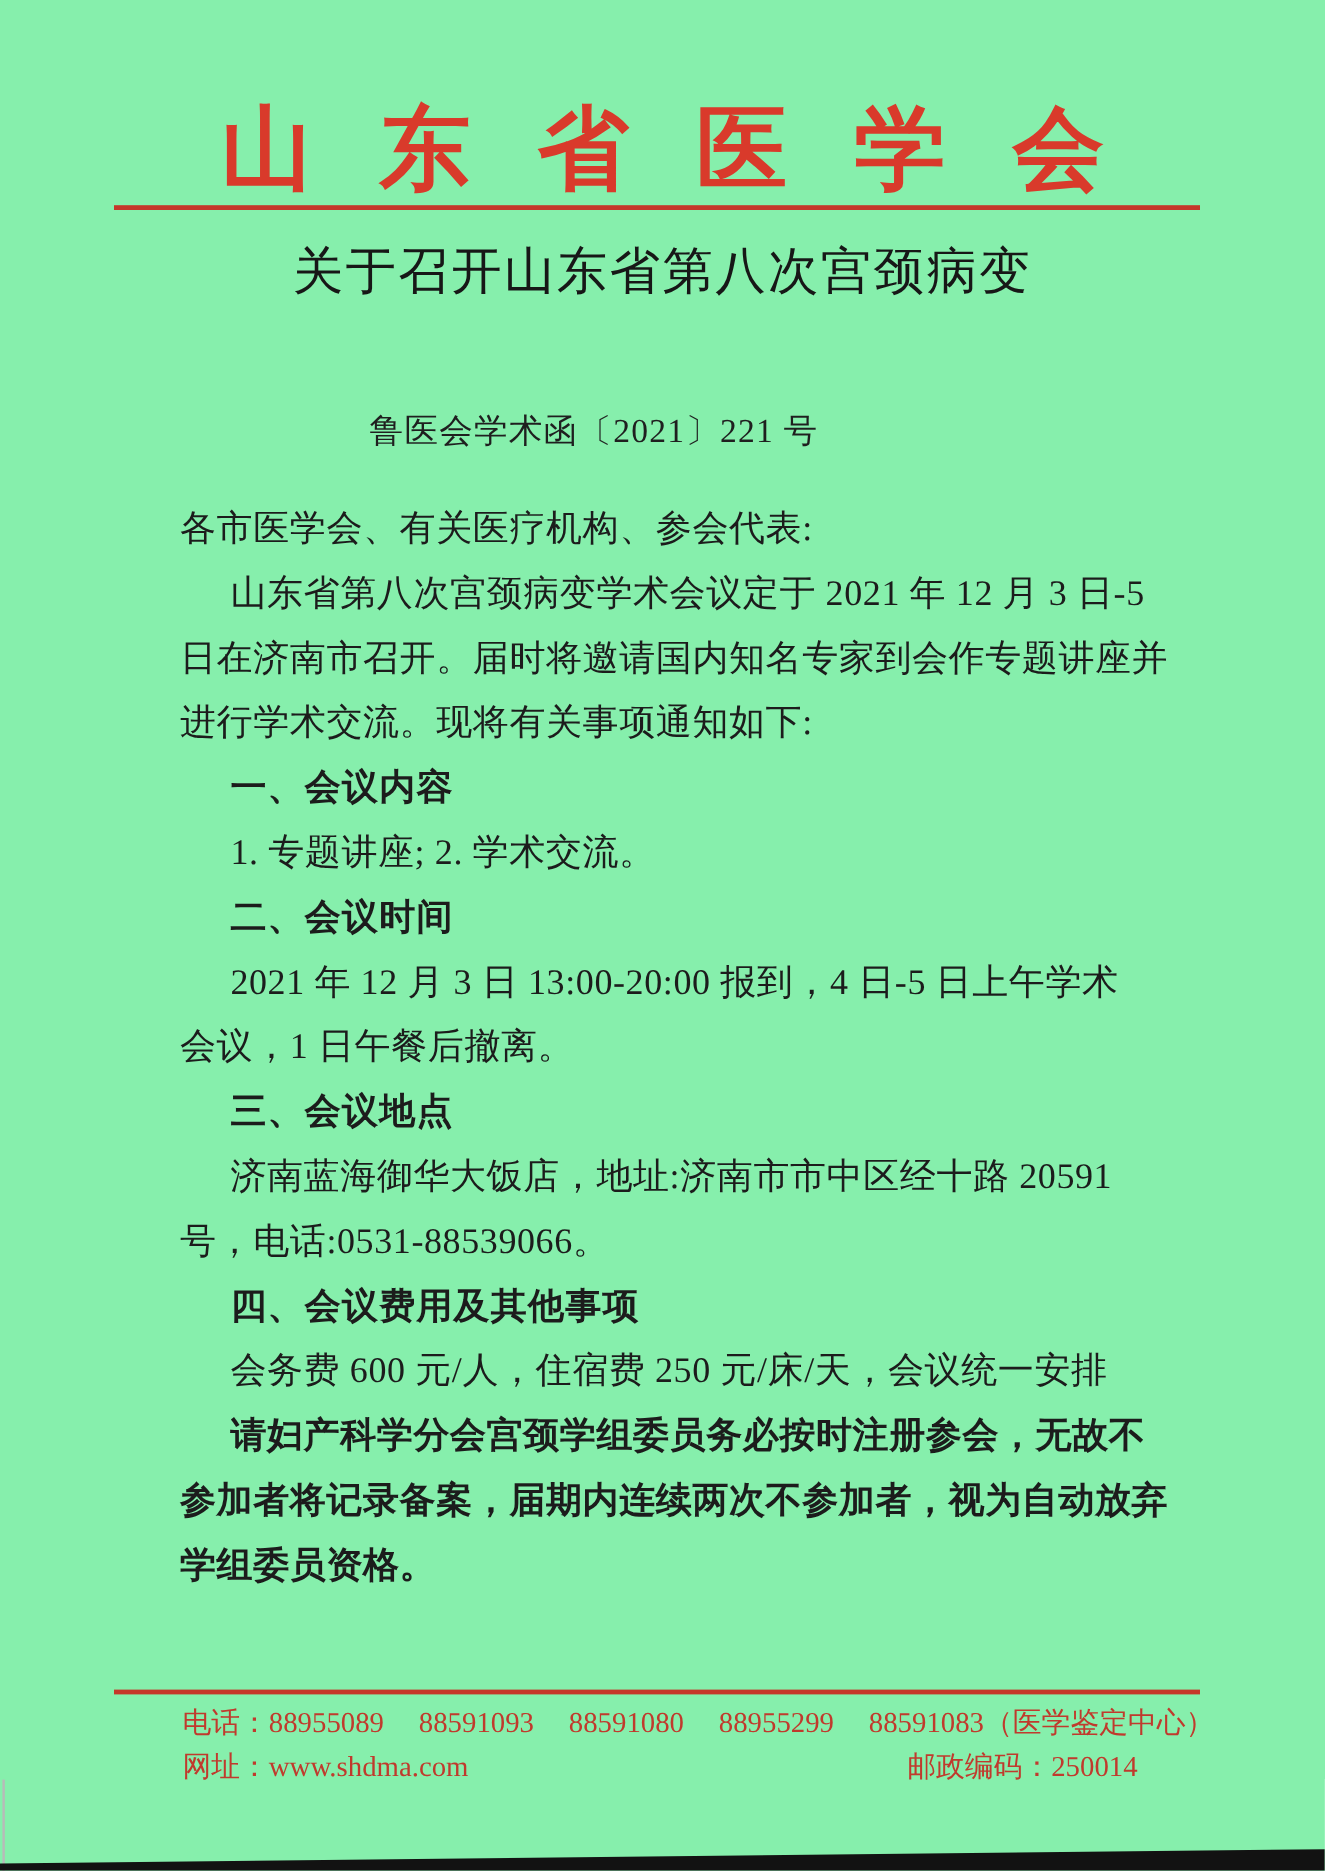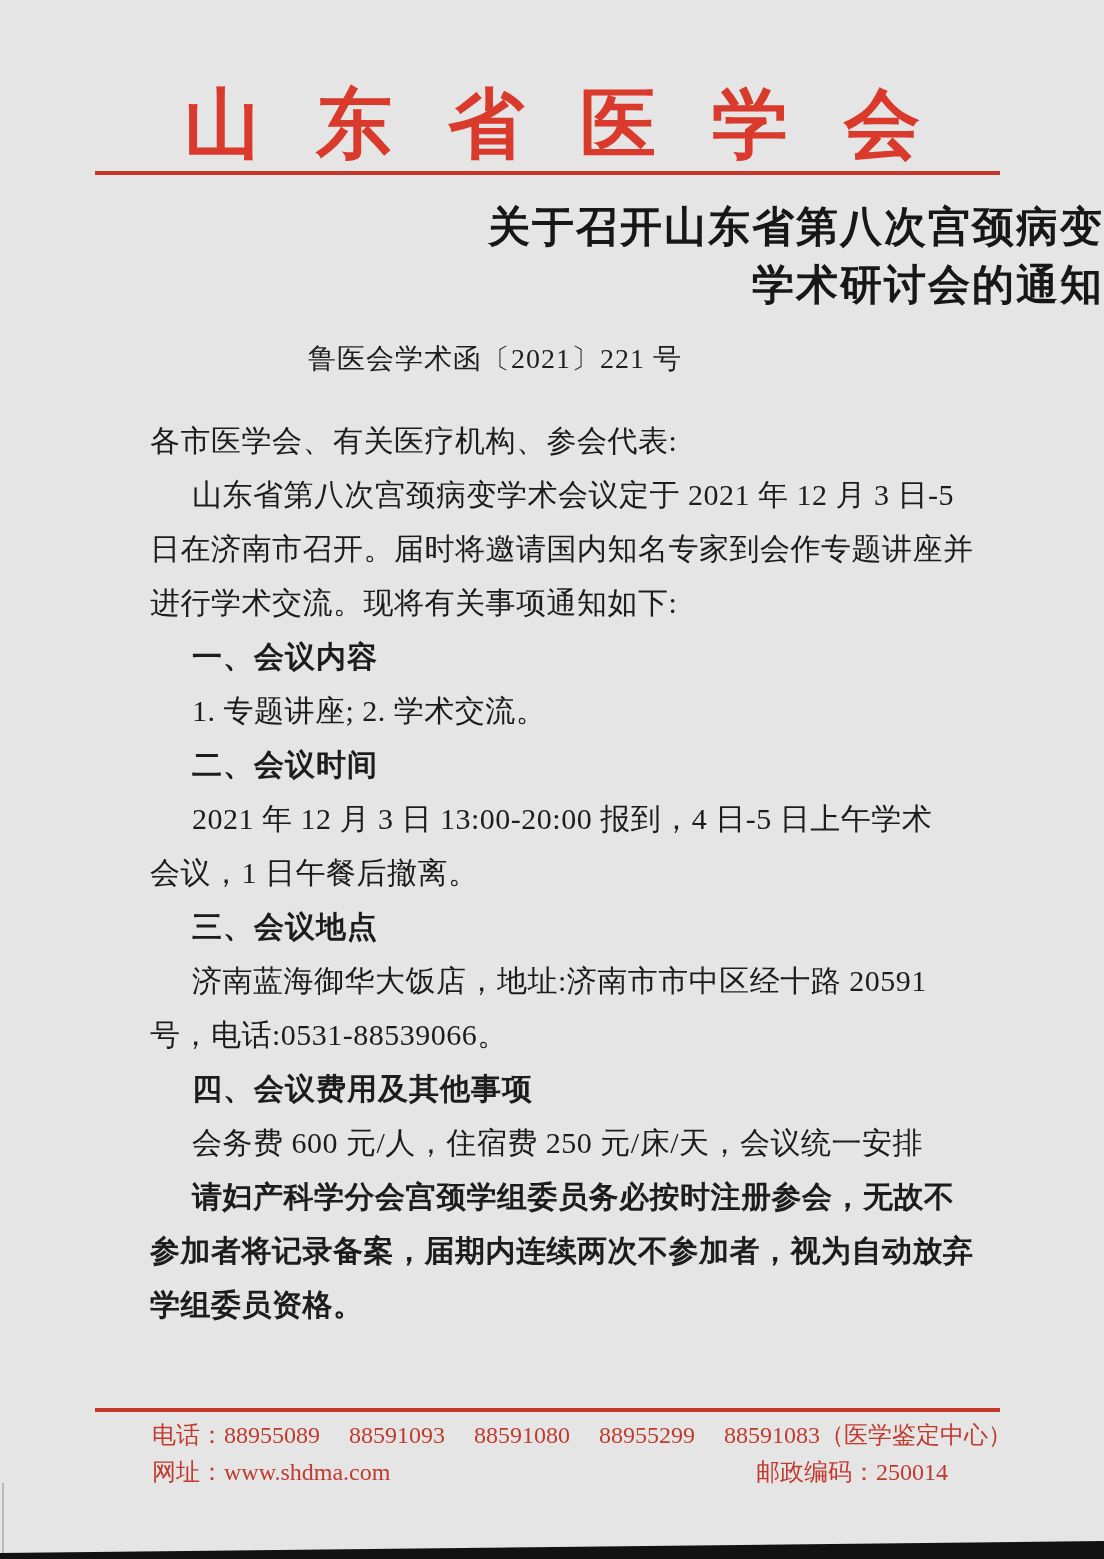--- a/index.html
+++ b/index.html
@@ -3,21 +3,21 @@
 <meta charset="utf-8">
 <style>
   html,body{margin:0;padding:0;}
   body{
     width:1104px;height:1559px;
     background:#ffffff;
     font-family:"Liberation Serif","DejaVu Serif",serif;
     position:relative;
     overflow:hidden;
   }
-  .page{position:absolute;inset:0;background:#e5e5e5;}
+  .page{position:absolute;inset:0;background:#86efac;}
 
   
   .org-name{
     position:absolute;top:74px;left:0;right:0;
     text-align:center;
     font-size:76px;font-weight:bold;
     color:#d93a2b;
     letter-spacing:56px;text-indent:56px;
     white-space:nowrap;
     font-family:"Liberation Serif","DejaVu Serif",serif;
@@ -26,23 +26,22 @@
     position:absolute;top:171px;left:95px;width:905px;height:4px;
     background:#c5372a;
   }
 
   
   .title-block{
     position:absolute;top:198px;left:0;right:0;
     text-align:center;color:#171717;
   }
   .title-line{
-    font-size:42px;font-weight:bold;line-height:58px;
+    font-size:42px;font-weight:normal;line-height:58px;
     letter-spacing:2px;
-    text-align:right;
   }
 
   .doc-number{
     position:absolute;top:340px;left:0;right:114px;
     text-align:center;
     font-size:28px;color:#1f1f1f;
     letter-spacing:1px;
   }
 
   
@@ -90,21 +89,20 @@
 </head>
 <body>
 
 <div class="page">
 
   <div class="org-name">山东省医学会</div>
   <div class="org-rule"></div>
 
   <div class="title-block">
     <div class="title-line">关于召开山东省第八次宫颈病变</div>
-    <div class="title-line">学术研讨会的通知</div>
   </div>
 
   <div class="doc-number">鲁医会学术函〔2021〕221 号</div>
 
   <div class="body-block">
     <div class="bline">各市医学会、有关医疗机构、参会代表:</div>
     <div class="bline indent">山东省第八次宫颈病变学术会议定于 2021 年 12 月 3 日-5</div>
     <div class="bline">日在济南市召开。届时将邀请国内知名专家到会作专题讲座并</div>
     <div class="bline">进行学术交流。现将有关事项通知如下:</div>
     <div class="bline h indent">一、会议内容</div>

